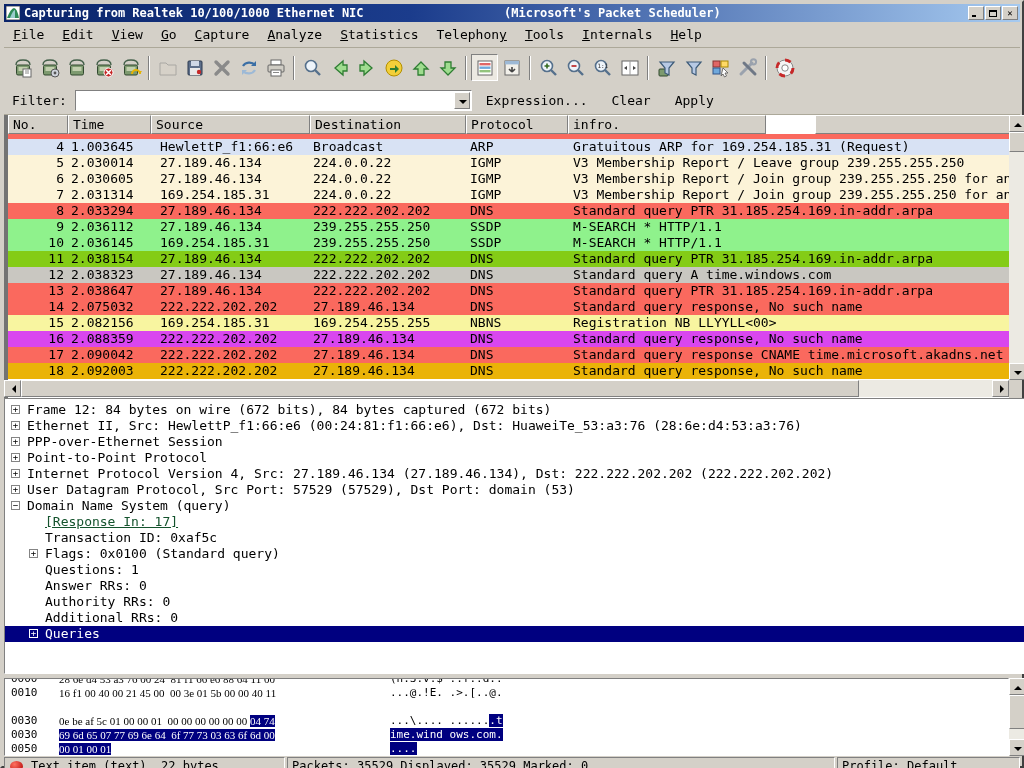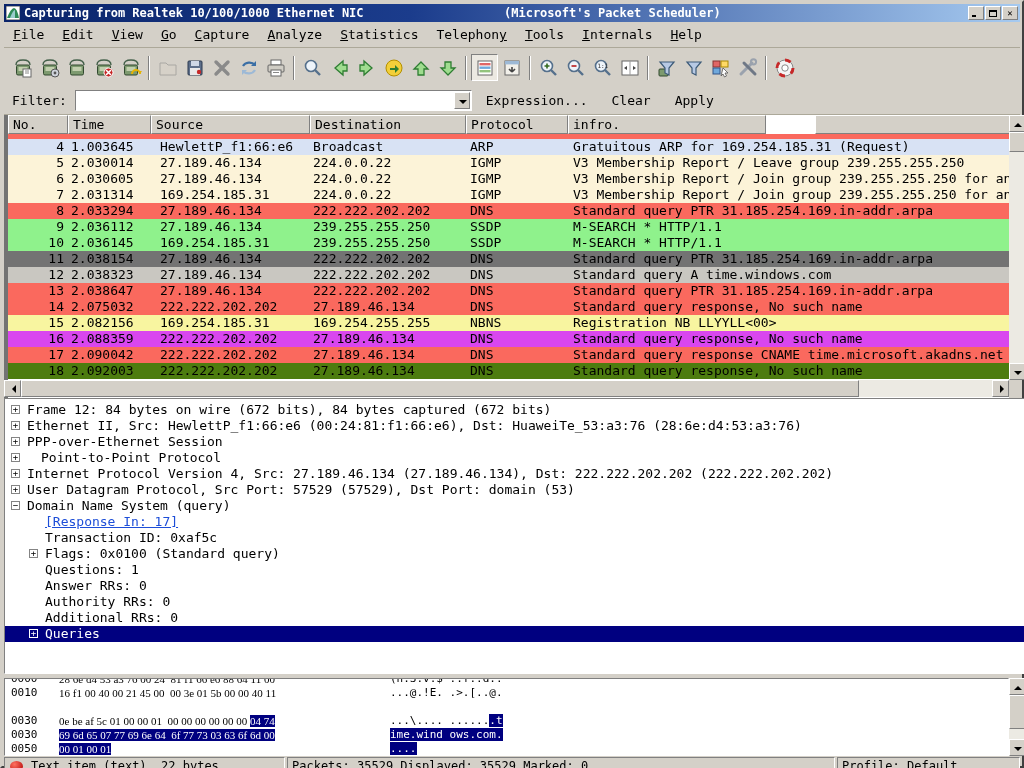--- a/index.html
+++ b/index.html
@@ -56,21 +56,21 @@
   .sthumb{position:absolute;background:#D4D0C8;border:1px solid;border-color:#fff #808080 #808080 #fff;}
   
   .details{position:absolute;left:2px;top:396px;width:1022px;height:276px;background:#fff;overflow:hidden;
     border:1px solid;border-color:#808080 #fff #fff #808080;font-size:13px;}
   .drow{position:absolute;left:0;width:100%;height:16px;line-height:16px;white-space:nowrap;color:#000;}
   .drow .exp{position:absolute;top:3px;width:9px;height:9px;border:1px solid #848484;background:#fff;
     font-size:9px;line-height:7px;text-align:center;color:#000;}
   .drow .dtext{position:absolute;top:0;}
   .drow.dsel{background:#000080;color:#fff;}
   .drow.dsel .exp{background:#000080;border-color:#fff;color:#fff;}
-  .dlink{color:#1d4ed8;text-decoration:underline;}
+  .dlink{color:#14532d;text-decoration:underline;}
   
   .hexpane{position:absolute;left:2px;top:676px;width:1005px;height:78px;background:#fff;overflow:hidden;
     border:1px solid;border-color:#808080 #fff #fff #808080;font-size:11px;}
   .hrow{position:absolute;left:0;width:100%;height:14px;line-height:14px;white-space:pre;color:#000;}
   .hrow .off{position:absolute;left:6px;}
   .hrow .bytes{position:absolute;left:54px;font-family:Liberation Serif, serif;}
   .hrow .ascii{position:absolute;left:385px;}
   .hsel{background:#000080;color:#fff;}
   
   .statusbar{position:absolute;left:2px;top:754px;right:2px;height:16px;background:#D4D0C8;font-size:12px;}
@@ -377,21 +377,21 @@
         <span class="c-info">M-SEARCH * HTTP/1.1</span>
       </div>
       <div class="prow" style="top: 120px; background: rgb(143, 242, 140);">
         <span class="c-no">10</span>
         <span class="c-time">2.036145</span>
         <span class="c-src">169.254.185.31</span>
         <span class="c-dst">239.255.255.250</span>
         <span class="c-proto">SSDP</span>
         <span class="c-info">M-SEARCH * HTTP/1.1</span>
       </div>
-      <div class="prow" style="top: 136px; background: #737373;">
+      <div class="prow" style="top: 136px; background: #84cc16;">
         <span class="c-no">11</span>
         <span class="c-time">2.038154</span>
         <span class="c-src">27.189.46.134</span>
         <span class="c-dst">222.222.202.202</span>
         <span class="c-proto">DNS</span>
         <span class="c-info">Standard query PTR 31.185.254.169.in-addr.arpa</span>
       </div>
       <div class="prow" style="top: 152px; background: rgb(201, 199, 193);">
         <span class="c-no">12</span>
         <span class="c-time">2.038323</span>
@@ -433,21 +433,21 @@
         <span class="c-info">Standard query response, No such name</span>
       </div>
       <div class="prow" style="top: 232px; background: rgb(250, 105, 94);">
         <span class="c-no">17</span>
         <span class="c-time">2.090042</span>
         <span class="c-src">222.222.202.202</span>
         <span class="c-dst">27.189.46.134</span>
         <span class="c-proto">DNS</span>
         <span class="c-info">Standard query response CNAME time.microsoft.akadns.net</span>
       </div>
-      <div class="prow" style="top: 248px; background: #4d7c0f;">
+      <div class="prow" style="top: 248px; background: #eab308;">
         <span class="c-no">18</span>
         <span class="c-time">2.092003</span>
         <span class="c-src">222.222.202.202</span>
         <span class="c-dst">27.189.46.134</span>
         <span class="c-proto">DNS</span>
         <span class="c-info">Standard query response, No such name</span>
       </div>
     </div>
 
   <div class="sb-v" style="left:1007px;top:113px;width:17px;height:265px;">
@@ -470,21 +470,21 @@
       <div class="drow" style="top: 19px;">
         <span class="exp" style="left: 6px;">+</span>
         <span class="dtext" style="left: 22px;">Ethernet II, Src: HewlettP_f1:66:e6 (00:24:81:f1:66:e6), Dst: HuaweiTe_53:a3:76 (28:6e:d4:53:a3:76)</span>
       </div>
       <div class="drow" style="top: 35px;">
         <span class="exp" style="left: 6px;">+</span>
         <span class="dtext" style="left: 22px;">PPP-over-Ethernet Session</span>
       </div>
       <div class="drow" style="top: 51px;">
         <span class="exp" style="left: 6px;">+</span>
-        <span class="dtext" style="left: 36px;">Point-to-Point Protocol</span>
+        <span class="dtext" style="left: 22px;">Point-to-Point Protocol</span>
       </div>
       <div class="drow" style="top: 67px;">
         <span class="exp" style="left: 6px;">+</span>
         <span class="dtext" style="left: 22px;">Internet Protocol Version 4, Src: 27.189.46.134 (27.189.46.134), Dst: 222.222.202.202 (222.222.202.202)</span>
       </div>
       <div class="drow" style="top: 83px;">
         <span class="exp" style="left: 6px;">+</span>
         <span class="dtext" style="left: 22px;">User Datagram Protocol, Src Port: 57529 (57529), Dst Port: domain (53)</span>
       </div>
       <div class="drow" style="top: 99px;">

